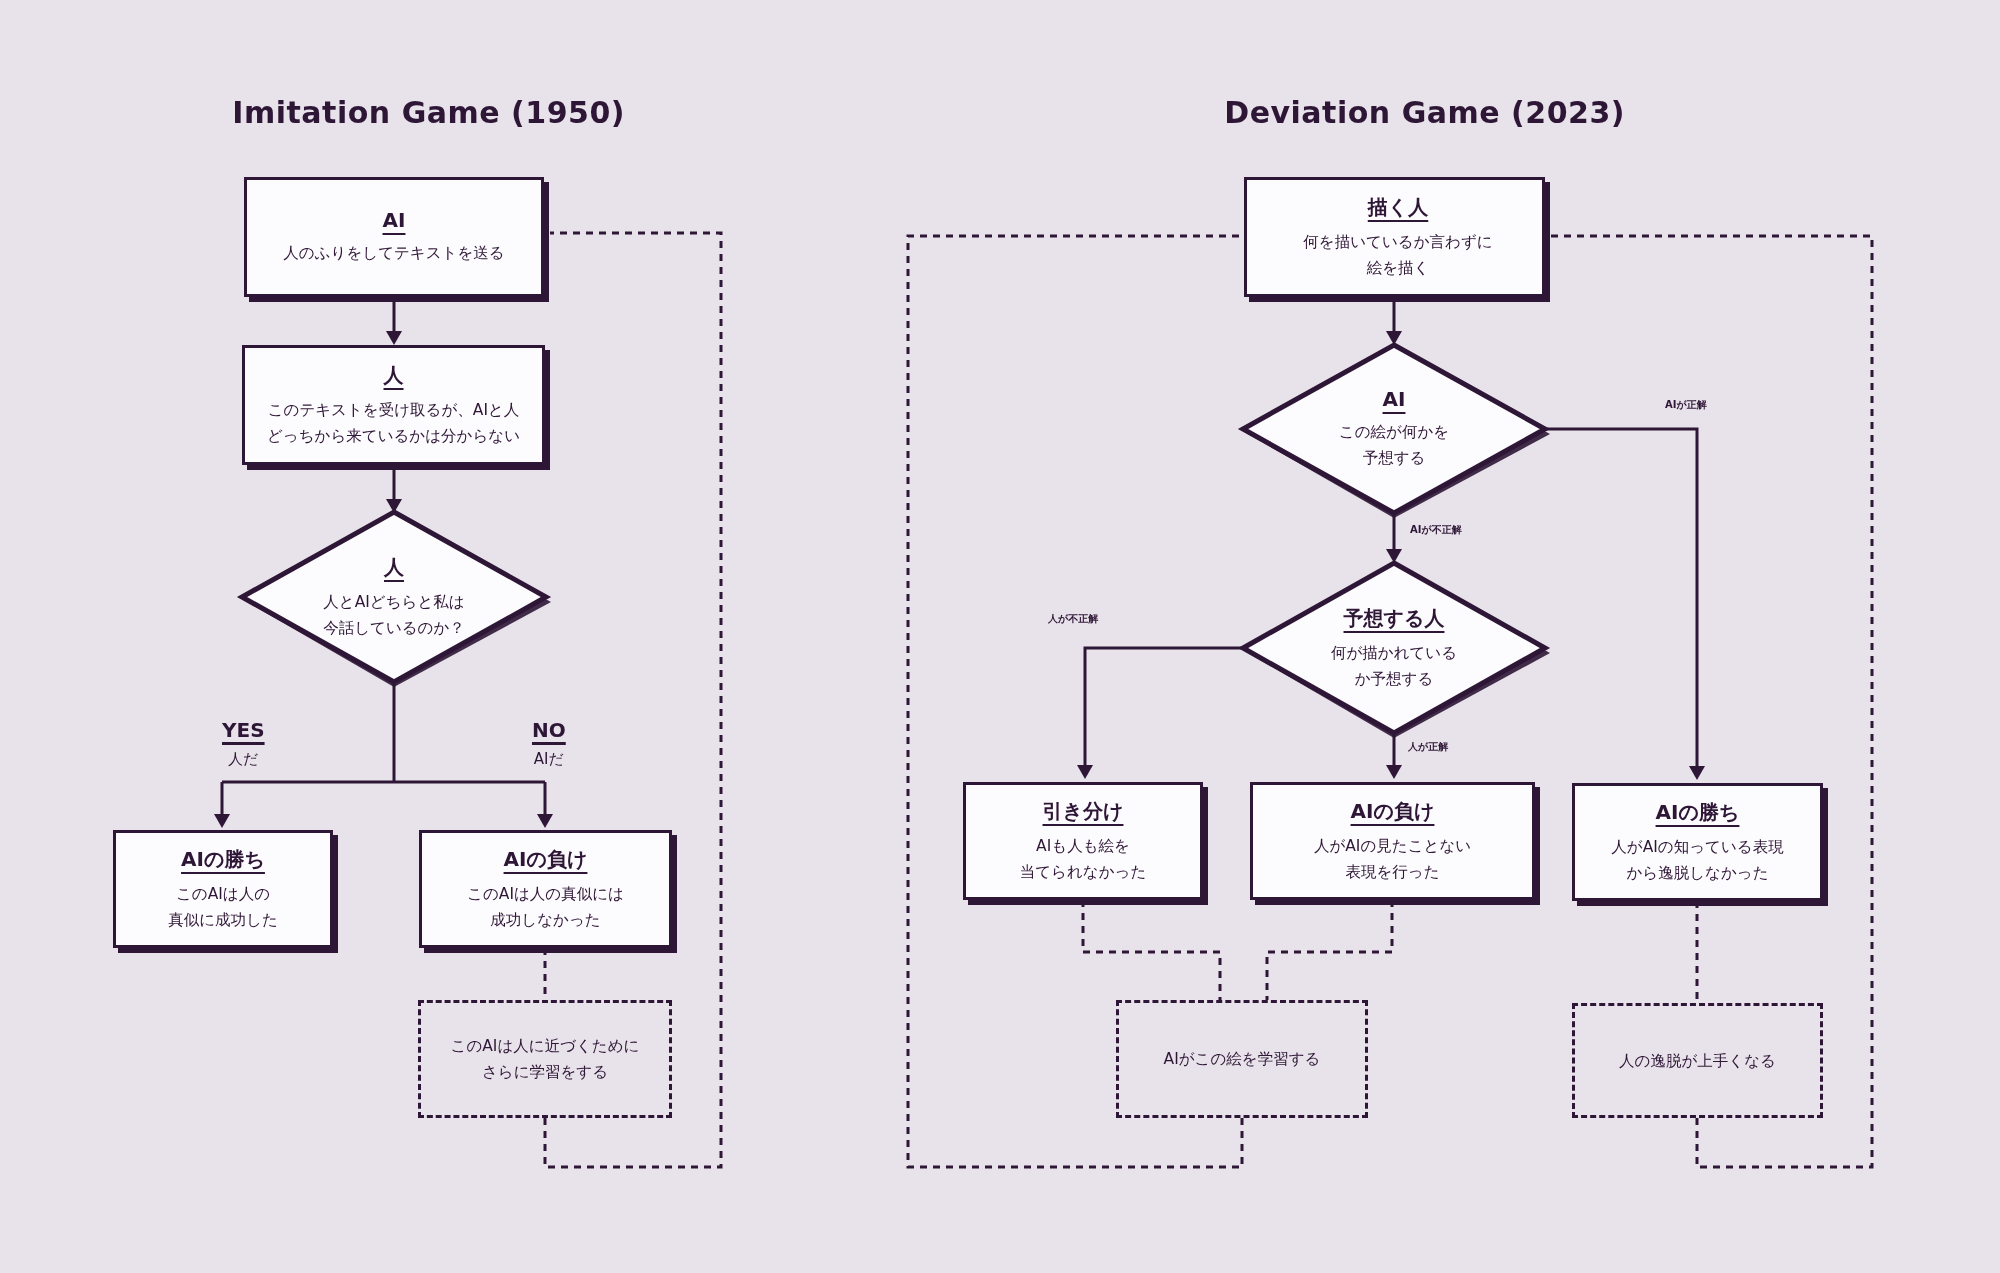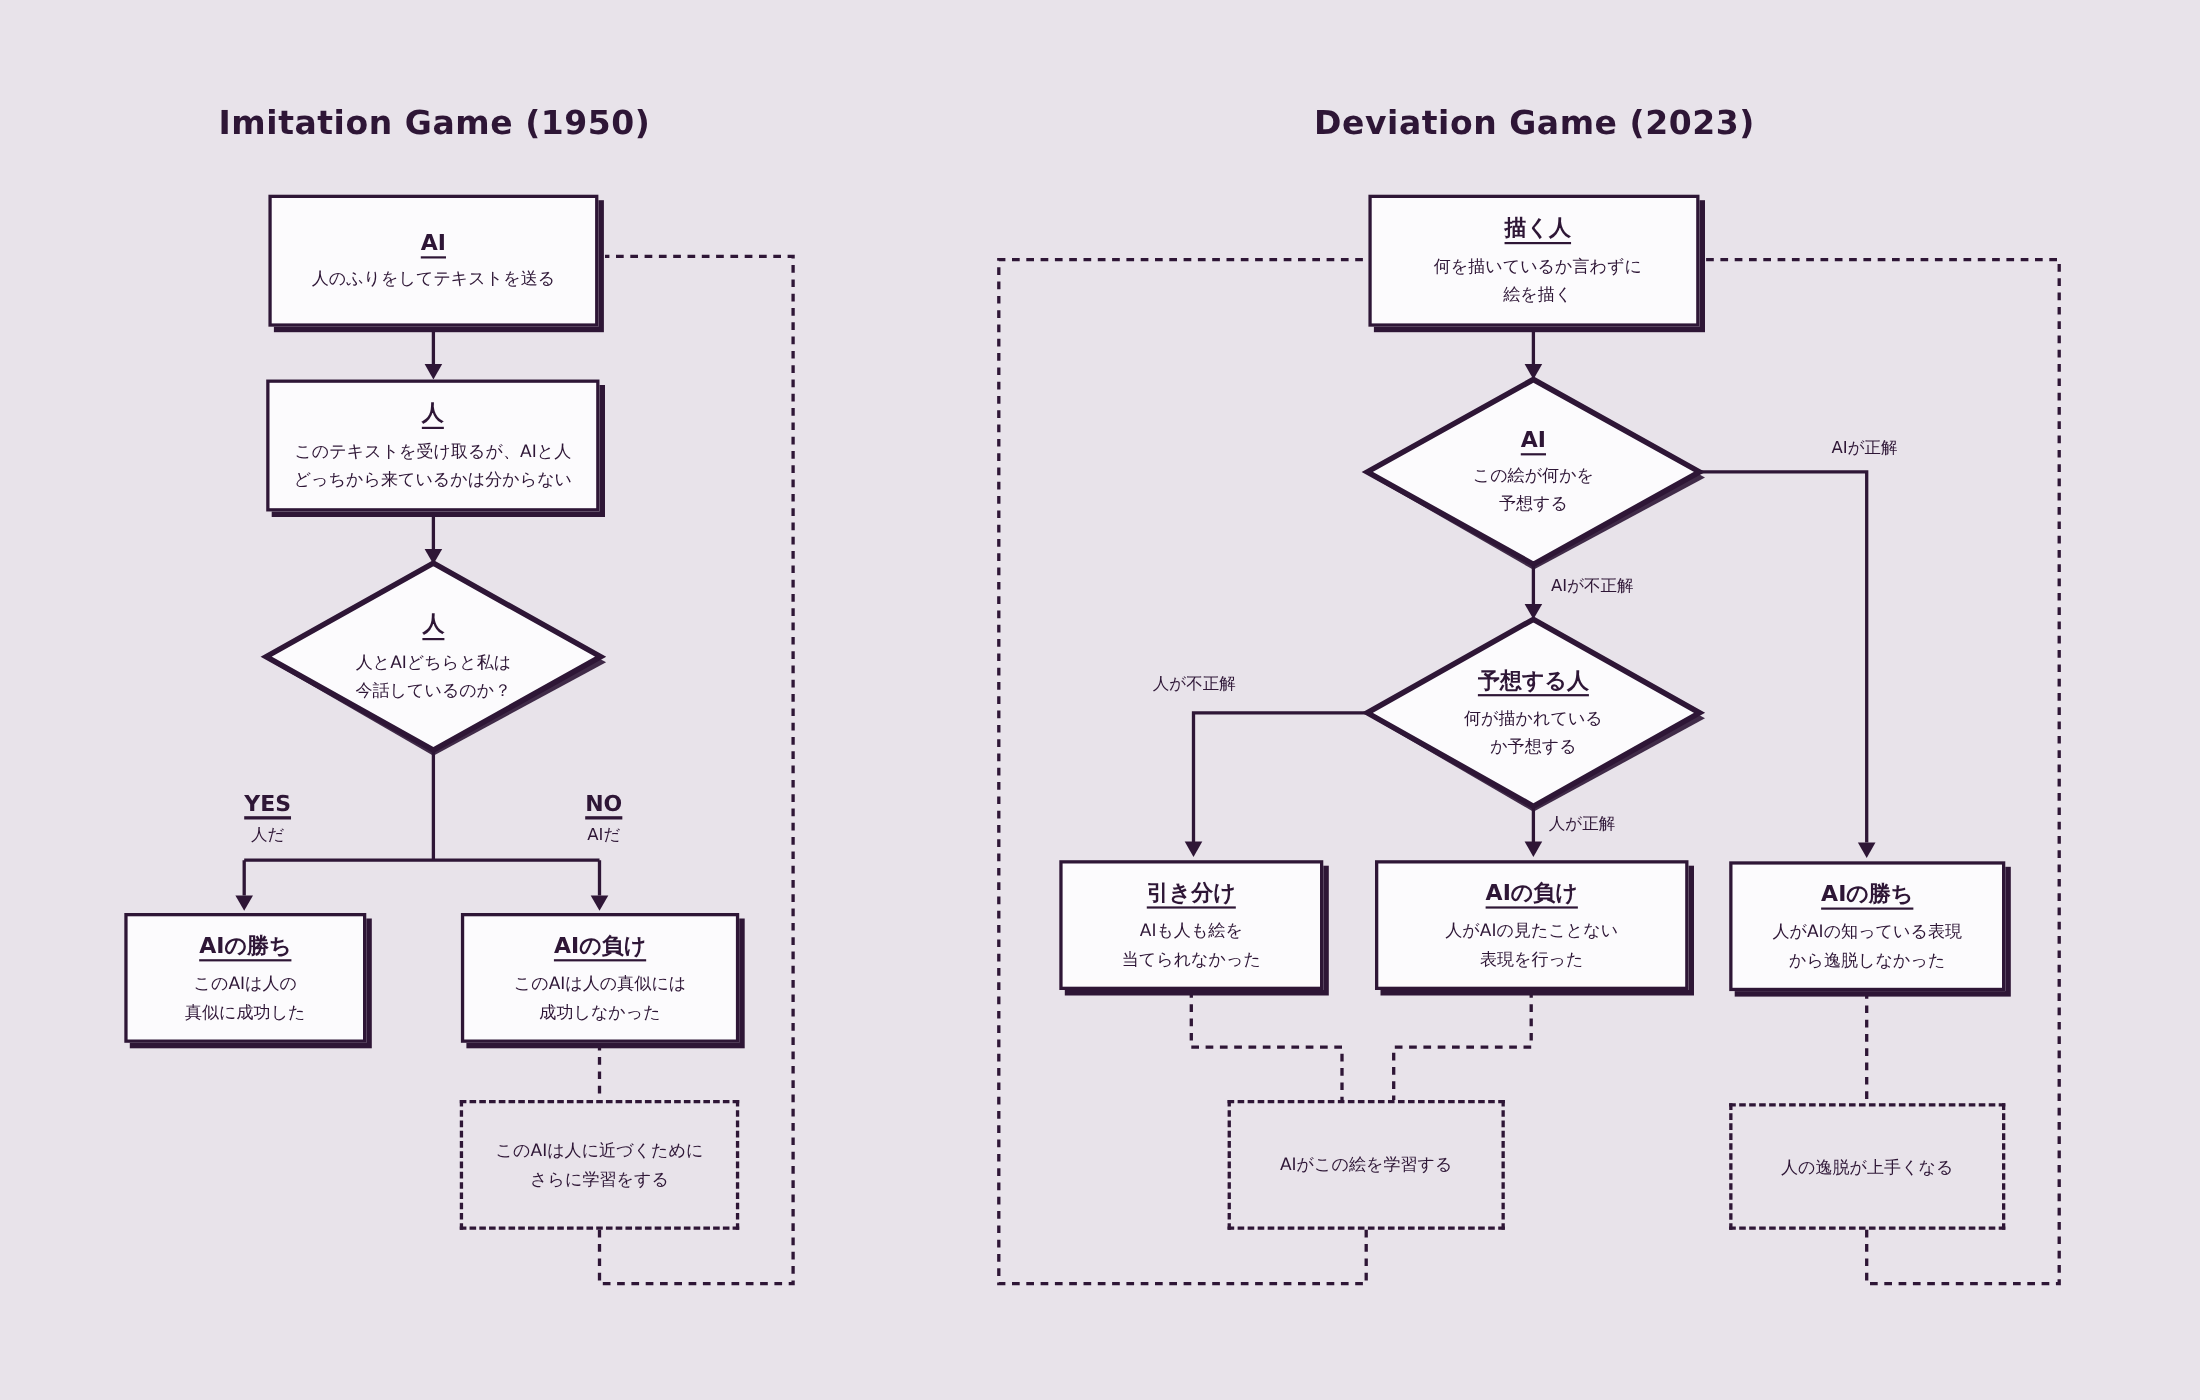--- a/index.html
+++ b/index.html
@@ -11,21 +11,21 @@
   }
   .canvas{position:absolute;inset:0;}
   svg.connectors{position:absolute;left:0;top:0;pointer-events:none;}
   .conn{stroke:var(--ink,#2e1636);stroke-width:3;fill:none;}
   .conn.dotted{stroke-dasharray:7 6;}
   .ah{fill:var(--ink,#2e1636);stroke:none;}
   .dshape{fill:var(--boxfill,#fcfbfd);stroke:var(--ink,#2e1636);stroke-width:5;}
   .dshadow{fill:var(--ink,#2e1636);opacity:.9;}
 
   .dtitle{
-    position:absolute;width:460px;text-align:center;
+    position:absolute;width:460px;text-align:right;
     font-size:30px;font-weight:700;letter-spacing:.5px;
   }
   .node{
     position:absolute;box-sizing:border-box;
     background:var(--boxfill,#fcfbfd);
     border:3.5px solid var(--ink,#2e1636);
     box-shadow:5px 5px 0 0 var(--ink,#2e1636);
     display:flex;flex-direction:column;align-items:center;justify-content:center;
     text-align:center;padding:6px 10px;
   }
@@ -34,21 +34,21 @@
   }
   .dtext{
     position:absolute;display:flex;flex-direction:column;align-items:center;justify-content:center;
     text-align:center;
   }
   .ntitle{
     font-size:20px;font-weight:700;margin-bottom:8px;
     text-decoration:underline;text-underline-offset:6px;text-decoration-thickness:2px;
   }
   .nline{font-size:15.5px;line-height:26px;}
-  .elabel{position:absolute;font-size:15px;white-space:nowrap;}
+  .elabel{position:absolute;font-size:10px;white-space:nowrap;font-weight:bold;}
   .yn{position:absolute;text-align:center;}
   .yn .yntitle{
     font-size:20px;font-weight:700;
     text-decoration:underline;text-underline-offset:5px;text-decoration-thickness:2.5px;
   }
   .yn .ynsub{font-size:15px;margin-top:8px;}
 </style>
 </head>
 <body>
 

